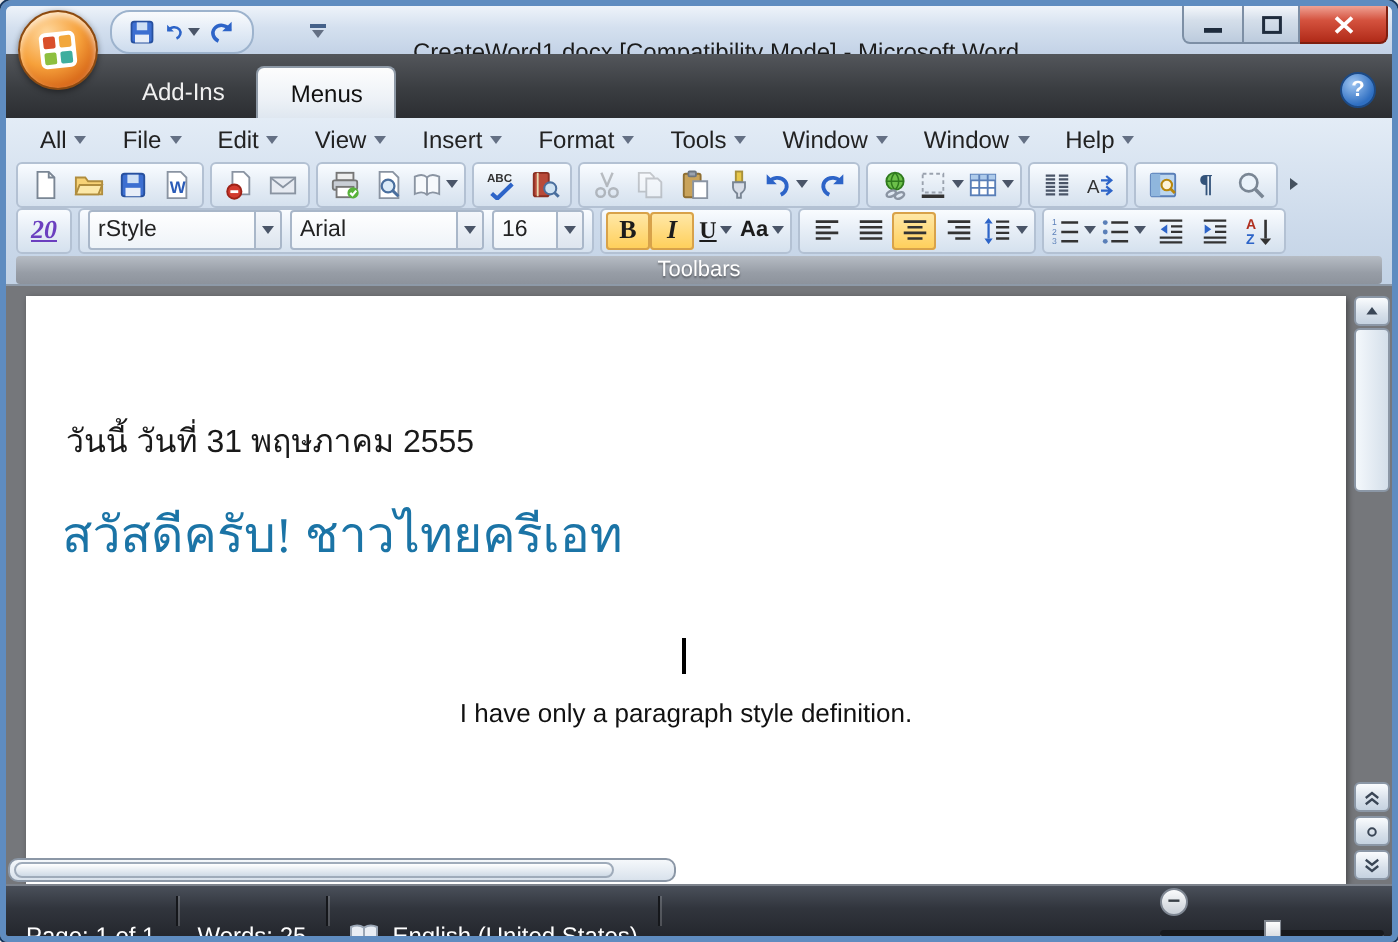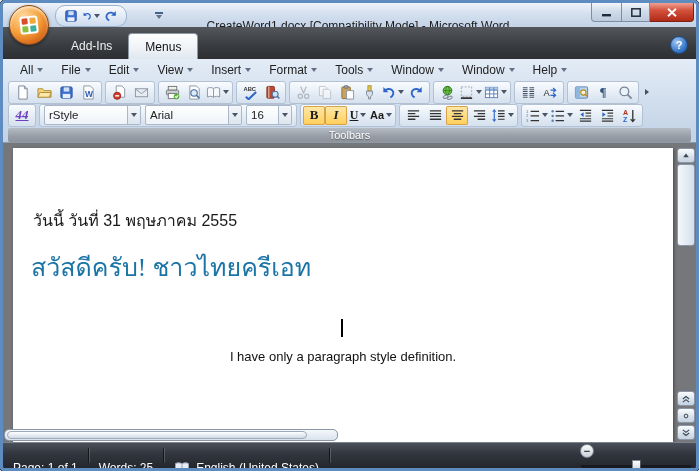--- a/index.html
+++ b/index.html
@@ -565,21 +565,21 @@
             </svg>
           </span>
         </span>
         <span class="tb-more">
           <span class="tri"></span>
         </span>
       </div>
     <div class="tb-row" id="toolbar-row2">
         <span class="tb-group">
           <span class="tbtn">
-            <span class="glyph g-styles">44</span>
+            <span class="glyph g-styles">20</span>
           </span>
         </span>
         <span class="tb-group">
           <span class="combo" style="width: 95px;">
             <span class="combo-val">rStyle</span>
             <span class="combo-btn">
               <span class="dd"></span>
             </span>
           </span>
           <span class="combo" style="width: 95px;">

